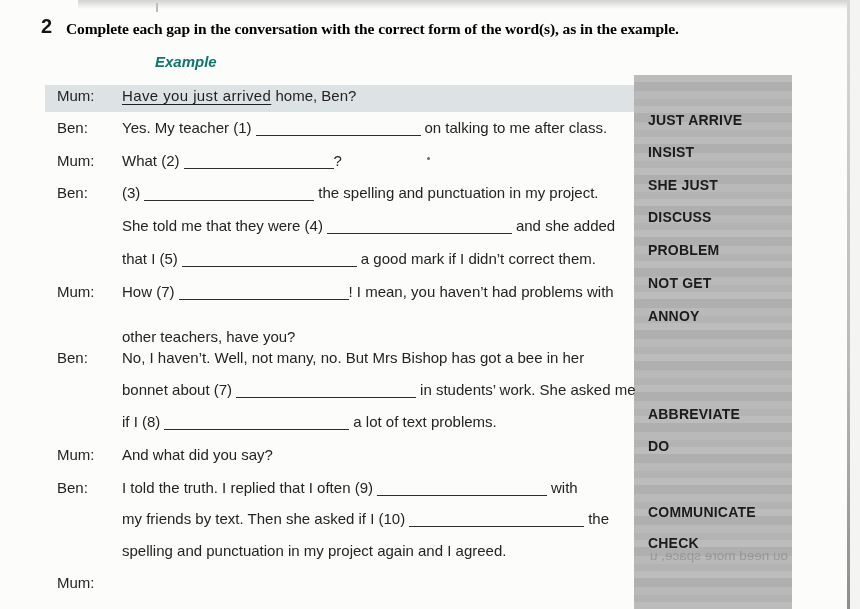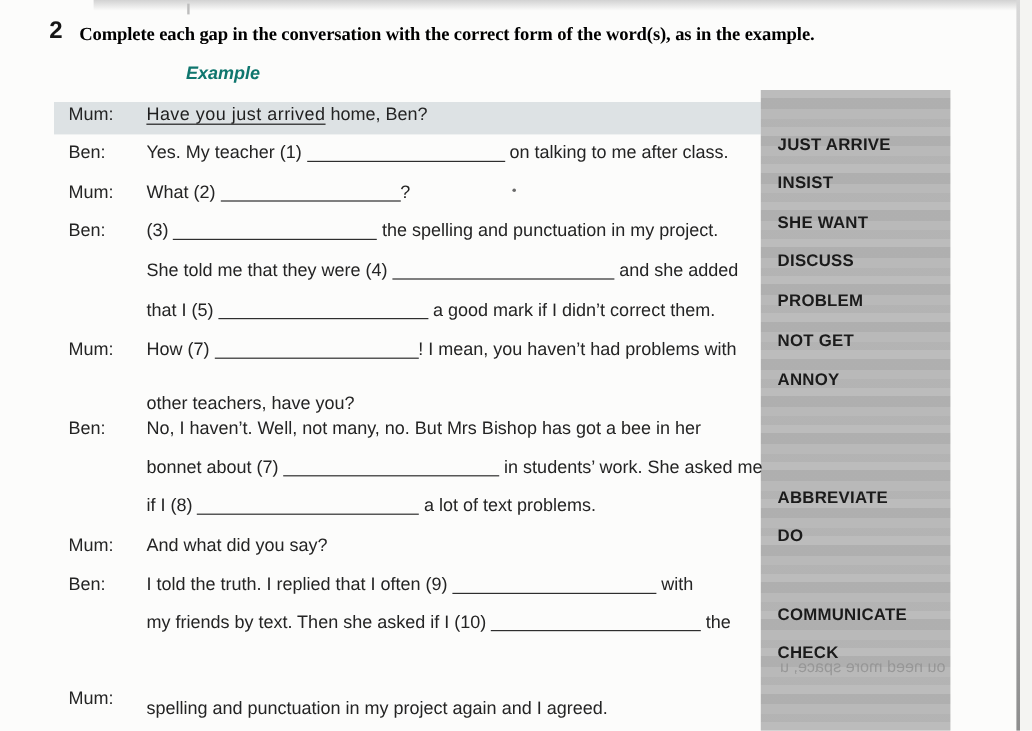--- a/index.html
+++ b/index.html
@@ -54,21 +54,21 @@
     position:absolute; left:636px; top:548px; width:152px;
     transform:scaleX(-1);
     color:#909090; opacity:0.8; font-size:13.5px; white-space:nowrap;
   }
   .speck-dot { position:absolute; left:427px; top:157px; width:3px; height:3px; background:#6a6a6a; border-radius:50%; }
   .speck-mark { position:absolute; left:156px; top:3px; width:2px; height:9px; background:#bdbdbd; }
   
   .r0  { top:87px; }  .r1  { top:119px; } .r2  { top:152px; } .r3  { top:184px; }
   .r4  { top:217px; } .r5  { top:250px;text-align:center; } .r6  { top:283px; } .r7  { top:316px;margin-top:12px; }
   .r8  { top:349px; } .r9  { top:381px; } .r10 { top:413px; } .r11 { top:446px; }
-  .r12 { top:479px; } .r13 { top:510px; } .r14 { top:542px;margin-top:40px; } .r15 { top:574px; }
+  .r12 { top:479px; } .r13 { top:510px; } .r14 { top:542px; } .r15 { top:574px; }
 </style>
 </head>
 <body>
 
 <div class="page">
 
   <div class="scan-top-strip"></div>
   <div class="page-edge-outside"></div>
   <div class="page-edge"></div>
   <div class="speck-mark"></div>
@@ -90,21 +90,21 @@
 
   <div class="row r1">
     <span class="speaker">Ben:</span>
     <span class="line"><span>Yes. My teacher (1)</span><span class="blank" style="width:165px"></span><span>on talking to me after class.</span></span>
     <span class="keyword">INSIST</span>
   </div>
 
   <div class="row r2">
     <span class="speaker">Mum:</span>
     <span class="line"><span>What (2)</span><span class="blank tight-right" style="width:150px"></span><span>?</span></span>
-    <span class="keyword">SHE WANT</span>
+    <span class="keyword">SHE JUST</span>
   </div>
 
   <div class="row r3">
     <span class="speaker">Ben:</span>
     <span class="line"><span>(3)</span><span class="blank" style="width:170px"></span><span>the spelling and punctuation in my project.</span></span>
     <span class="keyword">DISCUSS</span>
   </div>
 
   <div class="row r4">
     <span class="line"><span>She told me that they were (4)</span><span class="blank" style="width:185px"></span><span>and she added</span></span>

